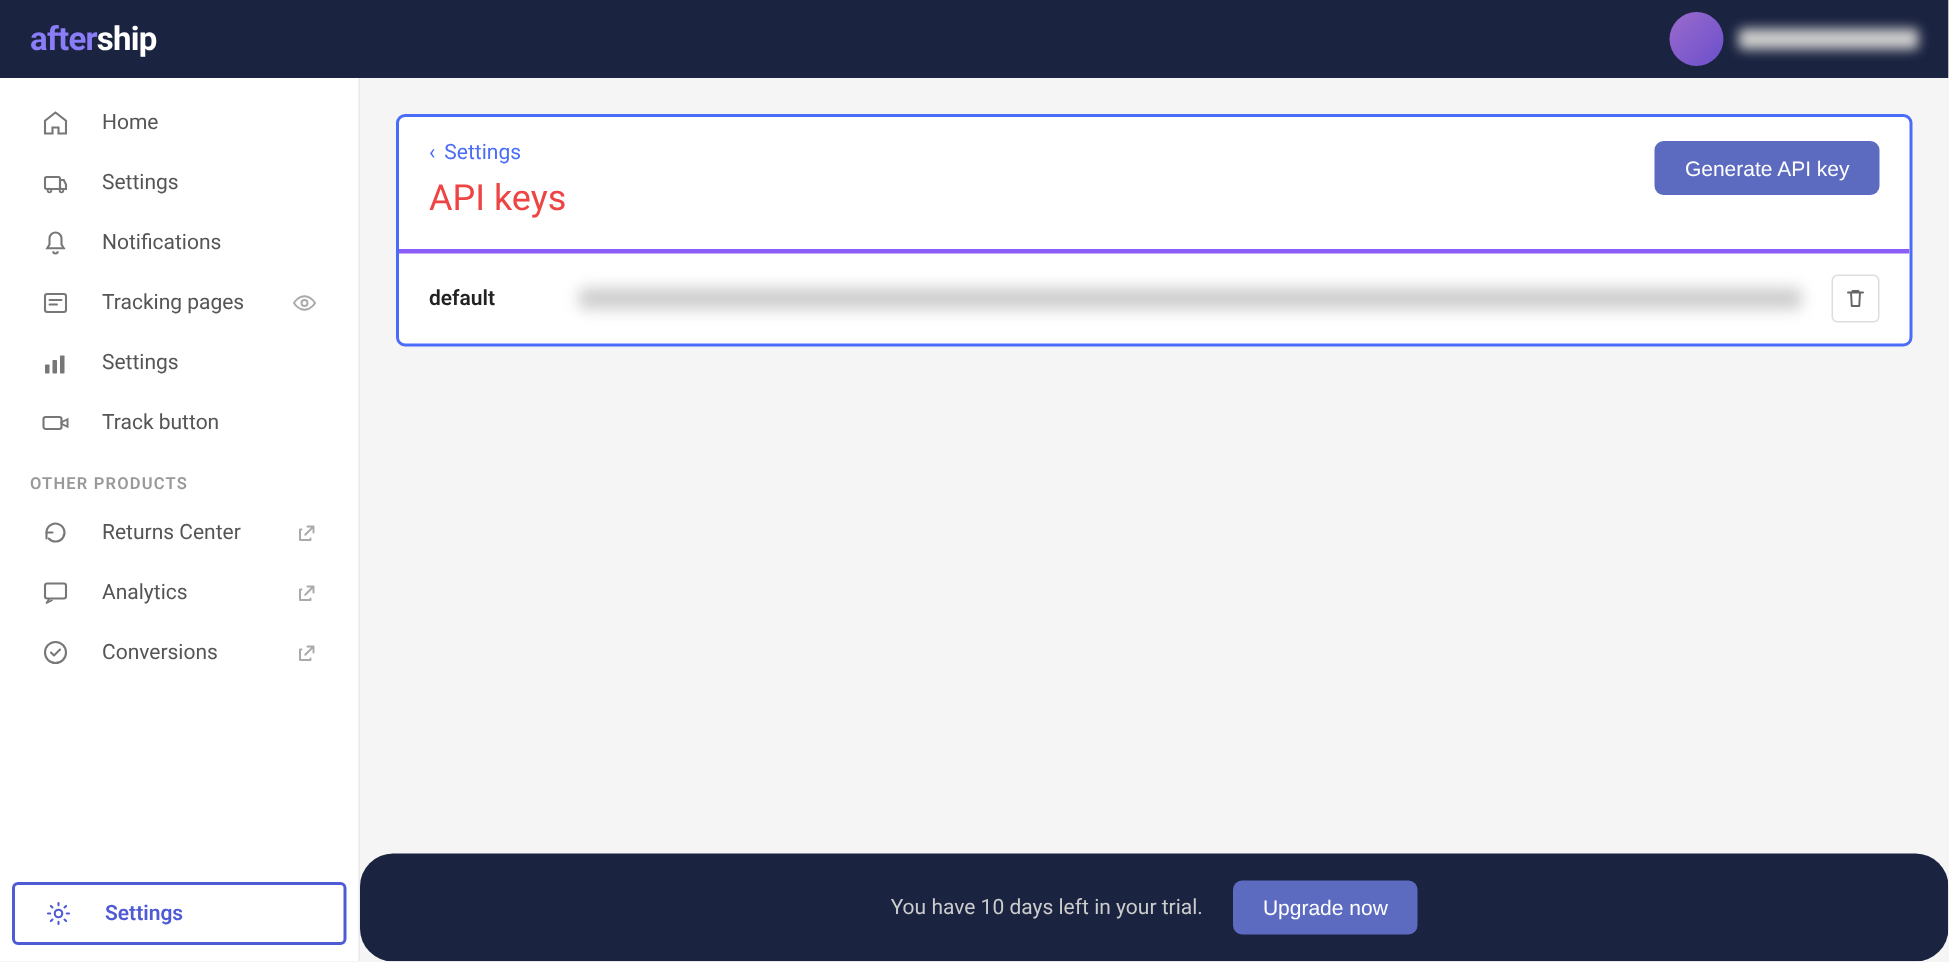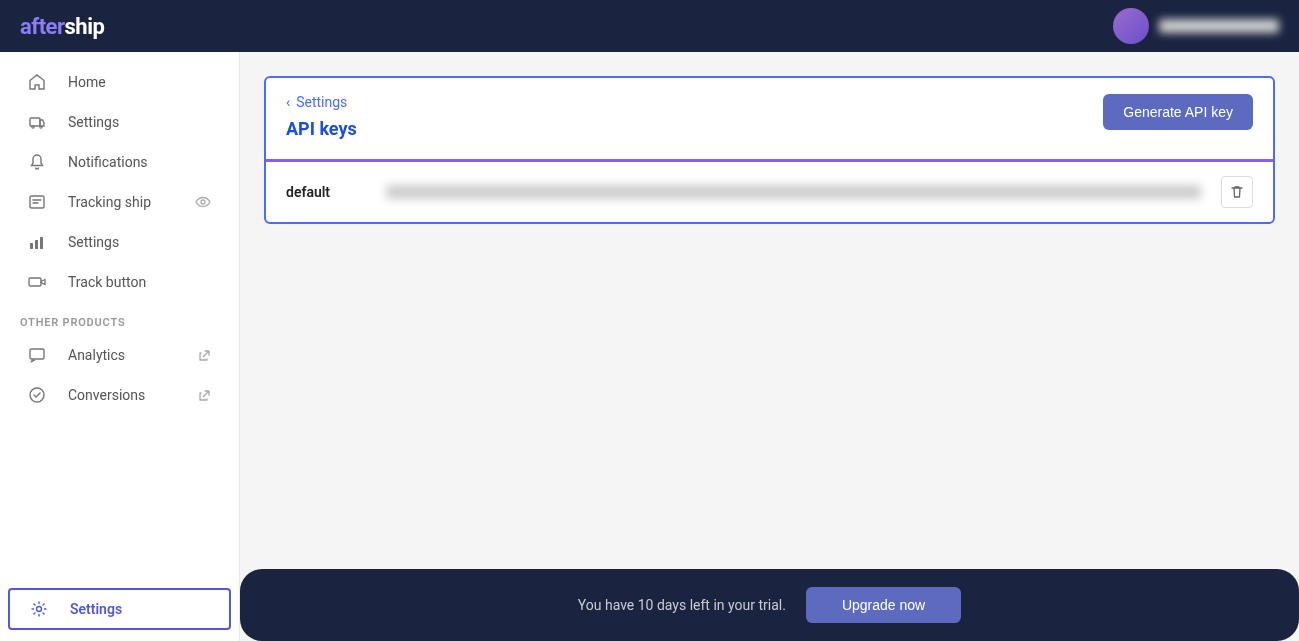--- a/index.html
+++ b/index.html
@@ -131,23 +131,23 @@
       gap: 6px;
       color: #4a6cf7;
       font-size: 14px;
       cursor: pointer;
     }
     .breadcrumb-arrow {
       font-size: 14px;
       color: #4a6cf7;
     }
     .page-title {
-      font-size: 18px;
-      font-weight: 700;
-      color: #1d4ed8;
+      font-size: 24px;
+      font-weight: 400;
+      color: #ef4444;
       margin-top: 8px;
     }
     .generate-btn {
       background: #5c6bc0;
       color: white;
       border: none;
       padding: 10px 20px;
       border-radius: 6px;
       font-size: 14px;
       font-weight: 500;
@@ -209,21 +209,21 @@
       border-radius: 22px;
     }
     .trial-text {
       color: #ccc;
       font-size: 14px;
     }
     .upgrade-btn {
       background: #5c6bc0;
       color: white;
       border: none;
-      padding: 10px 36px;
+      padding: 10px 20px;
       border-radius: 6px;
       font-size: 14px;
       font-weight: 500;
       cursor: pointer;
     }
 
     
     svg { display: block; }
   </style>
 </head>
@@ -274,21 +274,21 @@
       <span>Notifications</span>
     </div>
 
     <div class="sidebar-item">
       <span class="icon">
         <svg width="18" height="18" viewBox="0 0 18 18" fill="none">
           <rect x="2" y="3" width="14" height="12" rx="1.5" stroke="#777" stroke-width="1.4"></rect>
           <path d="M5 7h8M5 10h5" stroke="#777" stroke-width="1.3" stroke-linecap="round"></path>
         </svg>
       </span>
-      <span>Tracking ship</span>
+      <span>Tracking pages</span>
       <span class="eye-icon">
         <svg width="16" height="16" viewBox="0 0 16 16" fill="none">
           <path d="M1 8s2.5-4.5 7-4.5S15 8 15 8s-2.5 4.5-7 4.5S1 8 1 8z" stroke="#aaa" stroke-width="1.3" fill="none"></path>
           <circle cx="8" cy="8" r="2" stroke="#aaa" stroke-width="1.3"></circle>
         </svg>
       </span>
     </div>
 
     <div class="sidebar-item">
       <span class="icon">
@@ -307,20 +307,34 @@
           <rect x="1" y="5" width="12" height="8" rx="1.5" stroke="#777" stroke-width="1.4"></rect>
           <path d="M13 8.5l4-2v5l-4-2V8.5z" stroke="#777" stroke-width="1.3" fill="none"></path>
         </svg>
       </span>
       <span>Track button</span>
     </div>
 
 
     <div class="sidebar-section-label">OTHER PRODUCTS</div>
 
+    <div class="sidebar-item">
+      <span class="icon">
+        <svg width="18" height="18" viewBox="0 0 18 18" fill="none">
+          <path d="M3 9a6 6 0 1 1 1.5 4" stroke="#777" stroke-width="1.4" fill="none" stroke-linecap="round"></path>
+          <path d="M3 13V9h4" stroke="#777" stroke-width="1.4" fill="none" stroke-linecap="round" stroke-linejoin="round"></path>
+        </svg>
+      </span>
+      <span>Returns Center</span>
+      <span class="external-icon">
+        <svg width="13" height="13" viewBox="0 0 13 13" fill="none">
+          <path d="M7 2h4v4M11 2L5.5 7.5M3 4H2v7h7v-1" stroke="#aaa" stroke-width="1.3" stroke-linecap="round" stroke-linejoin="round"></path>
+        </svg>
+      </span>
+    </div>
 
     <div class="sidebar-item">
       <span class="icon">
         <svg width="18" height="18" viewBox="0 0 18 18" fill="none">
           <rect x="2" y="3" width="14" height="10" rx="1.5" stroke="#777" stroke-width="1.4"></rect>
           <path d="M5 13l-2 3 4-2" stroke="#777" stroke-width="1.2" stroke-linejoin="round"></path>
         </svg>
       </span>
       <span>Analytics</span>
       <span class="external-icon">

